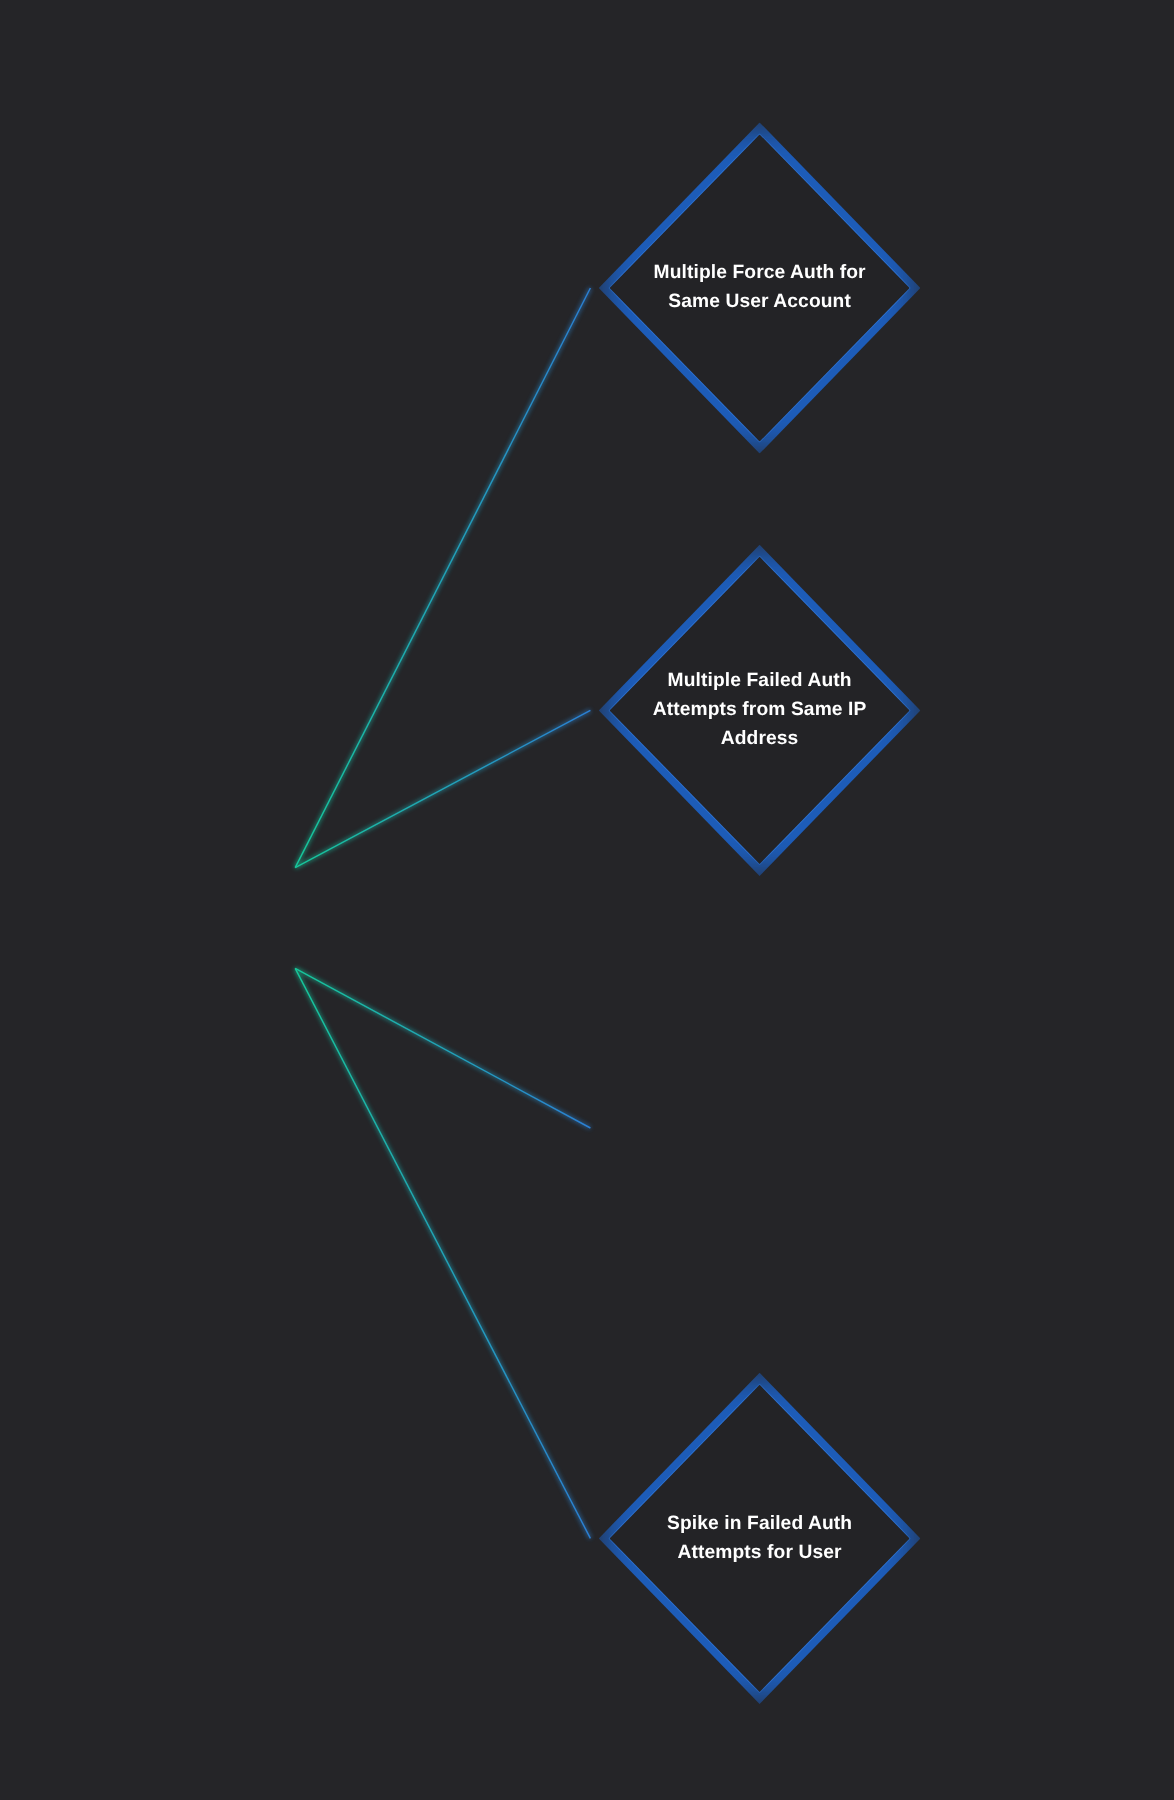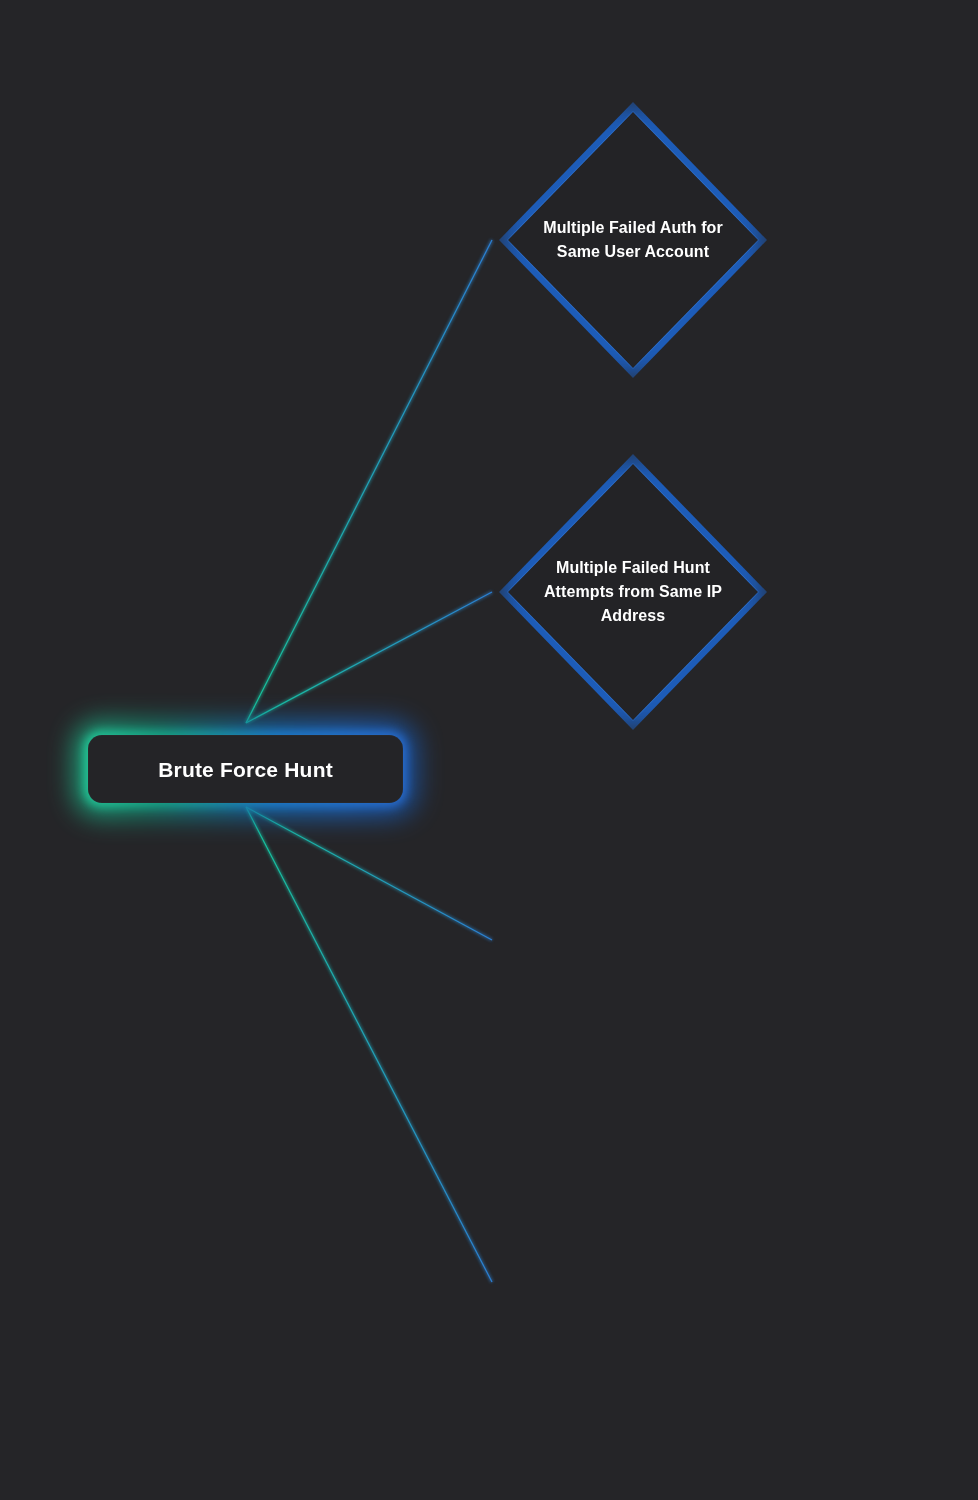--- a/index.html
+++ b/index.html
@@ -132,37 +132,36 @@
       <line x1="246" y1="807" x2="492" y2="940" stroke="url(#g3)" stroke-width="3"></line>
       <line x1="246" y1="807" x2="492" y2="1282" stroke="url(#g4)" stroke-width="3"></line>
     </g>
 
     <line x1="246" y1="723" x2="492" y2="240" stroke="url(#g1)" stroke-width="1.2"></line>
     <line x1="246" y1="723" x2="492" y2="592" stroke="url(#g2)" stroke-width="1.2"></line>
     <line x1="246" y1="807" x2="492" y2="940" stroke="url(#g3)" stroke-width="1.2"></line>
     <line x1="246" y1="807" x2="492" y2="1282" stroke="url(#g4)" stroke-width="1.2"></line>
   </svg>
 
-  <div class="node root-node">
-    <div class="root-glow"></div>
-    <div class="root-glow2"></div>
-    <div class="root-body">
-      <span class="root-label">Brute Force Hunt</span>
-    </div>
-  </div>
 
   <div class="node dia-node" style="left:491px;top:94px;">
     <div class="dia-glow"></div>
     <div class="dia-glow2"></div>
     <div class="dia-body"></div>
-    <div class="dia-label">Multiple Failed Auth for Same User Account</div>
+    <div class="dia-label">Multiple Force Auth for Same User Account</div>
   </div>
 
   <div class="node dia-node" style="left:491px;top:446px;">
     <div class="dia-glow"></div>
     <div class="dia-glow2"></div>
     <div class="dia-body"></div>
-    <div class="dia-label">Multiple Failed Hunt Attempts from Same IP Address</div>
+    <div class="dia-label">Multiple Failed Auth Attempts from Same IP Address</div>
   </div>
 
 
+  <div class="node dia-node" style="left:491px;top:1136px;">
+    <div class="dia-glow"></div>
+    <div class="dia-glow2"></div>
+    <div class="dia-body"></div>
+    <div class="dia-label">Spike in Failed Auth Attempts for User</div>
+  </div>
 
 </div>
 
 </body></html>

